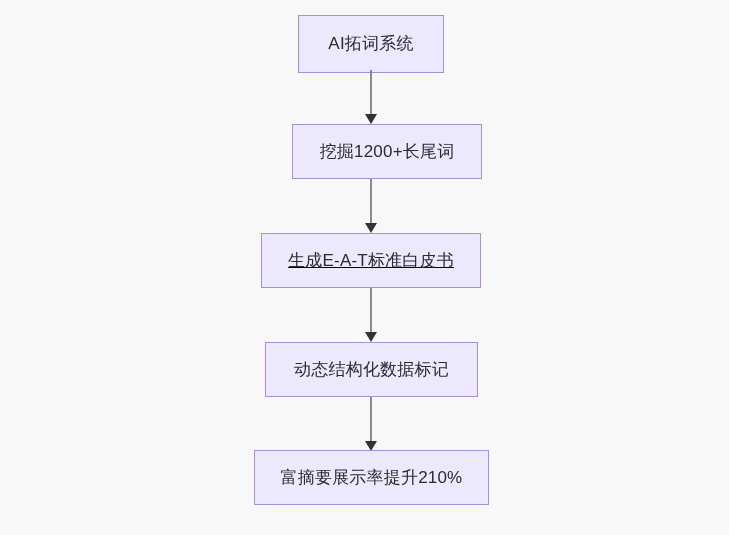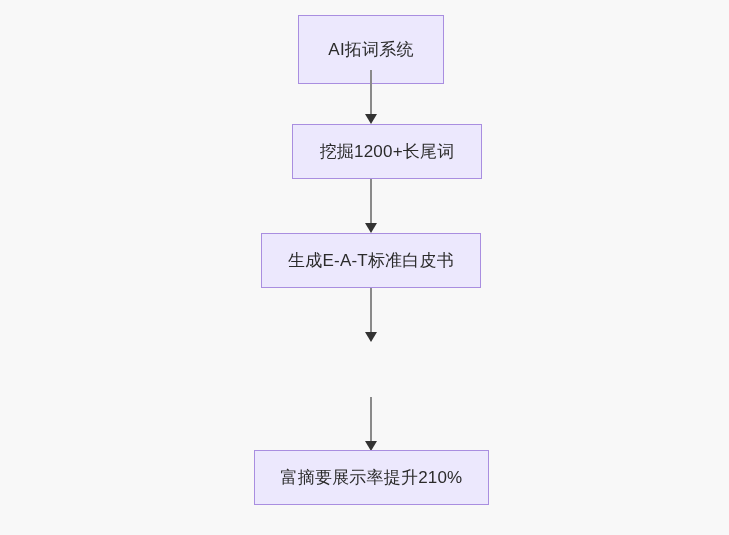--- a/index.html
+++ b/index.html
@@ -38,23 +38,23 @@
   .node-label {
     color: #2b2b2b;
     font-size: 17px;
     line-height: 1.25;
     letter-spacing: 0.2px;
     white-space: nowrap;
     user-select: none;
   }
 
   
-  .node-1 { left: 298px; top: 15px;  width: 146px; height: 69px; }
+  .node-1 { left: 298px; top: 15px;  width: 146px; height: 58px; }
   .node-2 { left: 276px; top: 124px; width: 190px; height: 55px; margin-left: 16px; }
-  .node-3 { left: 261px; top: 233px; width: 220px; height: 55px; }
+  .node-3 { left: 261px; top: 233px; width: 220px; height: 55px; text-decoration: underline; }
   .node-4 { left: 265px; top: 342px; width: 213px; height: 55px; }
   .node-5 { left: 254px; top: 450px; width: 235px; height: 55px; }
 
   
   .edge {
     position: absolute;
     left: 370px;
     width: 2px;
     background: #8a8a8a;
   }
@@ -96,20 +96,23 @@
   <div class="edge edge-2" style="background: rgb(138, 138, 138);"></div>
   <div class="arrowhead arrow-2" style="border-top-color: rgb(51, 51, 51);"></div>
 
   <div class="node node-3" style="background: rgb(236, 232, 253); border-color: rgb(169, 142, 224);">
     <span class="node-label" style="color: rgb(43, 43, 43);">生成E-A-T标准白皮书</span>
   </div>
 
   <div class="edge edge-3" style="background: rgb(138, 138, 138);"></div>
   <div class="arrowhead arrow-3" style="border-top-color: rgb(51, 51, 51);"></div>
 
+  <div class="node node-4" style="background: rgb(236, 232, 253); border-color: rgb(169, 142, 224);">
+    <span class="node-label" style="color: rgb(43, 43, 43);">动态结构化数据标记</span>
+  </div>
 
   <div class="edge edge-4" style="background: rgb(138, 138, 138);"></div>
   <div class="arrowhead arrow-4" style="border-top-color: rgb(51, 51, 51);"></div>
 
   <div class="node node-5" style="background: rgb(236, 232, 253); border-color: rgb(169, 142, 224);">
     <span class="node-label" style="color: rgb(43, 43, 43); text-align: center;">富摘要展示率提升210%</span>
   </div>
 
 </div>
 

